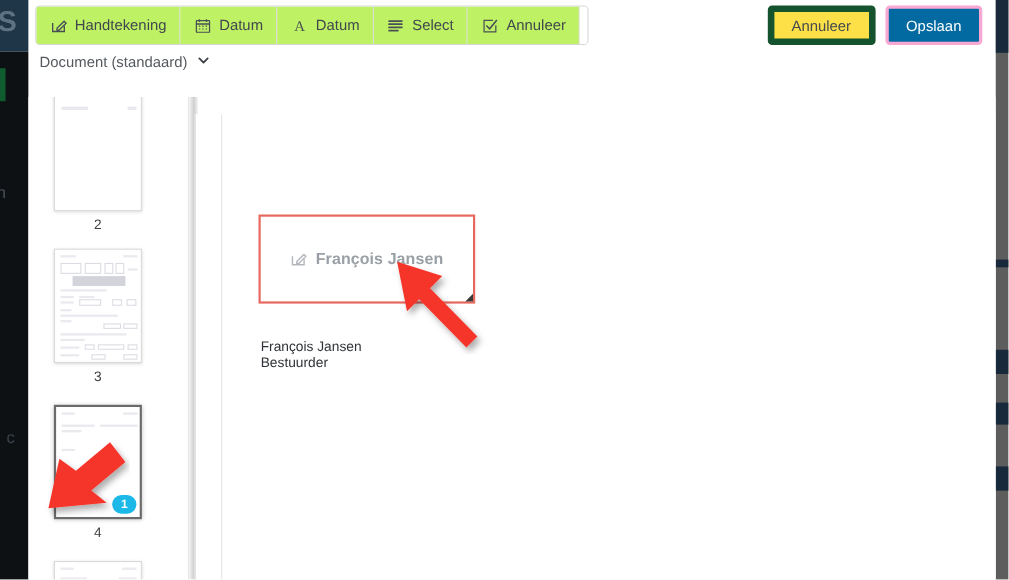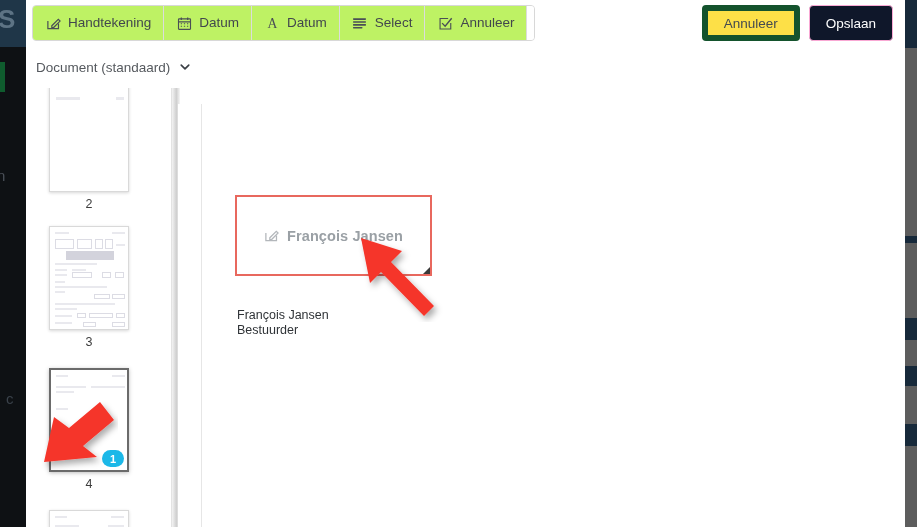--- a/index.html
+++ b/index.html
@@ -76,26 +76,26 @@
   .tbtn .ic svg { display:block; }
 
   .grp-gap { width:7px; background:#ffffff; border-right:none; padding:0; }
 
   .right-actions { position:absolute; right:12px; top:5px; display:flex; gap:9px; }
   .abtn {
     height:36px; padding:0 16px; display:flex; align-items:center; justify-content:center;
     font-size:13.5px; border-radius:4px; cursor:pointer; white-space:nowrap;
   }
   .abtn.cancel { background:#fde047; color:#444a50; border:6px solid #14532d; }
-  .abtn.save { background:#0f172a; color:#ffffff; border:1px solid #f9a8d4; }
+  .abtn.save { background:#0369a1; color:#ffffff; border:3px solid #f9a8d4; }
 
   
   .doctype {
     position:absolute; left:6px; top:49px; height:26px;
-    display:flex; align-items:flex-end; gap:9px;
+    display:flex; align-items:flex-start; gap:9px;
     padding:0 4px; cursor:pointer;
   }
   .doctype .label { color:#55595e; font-size:13.5px; }
   .doctype .chev { color:#3a3f45; font-size:12px; line-height:1; }
 
   
   .content {
     position:absolute; left:0; top:88px; width:879px; height:439px;
     background:#ffffff; overflow:hidden;
   }

